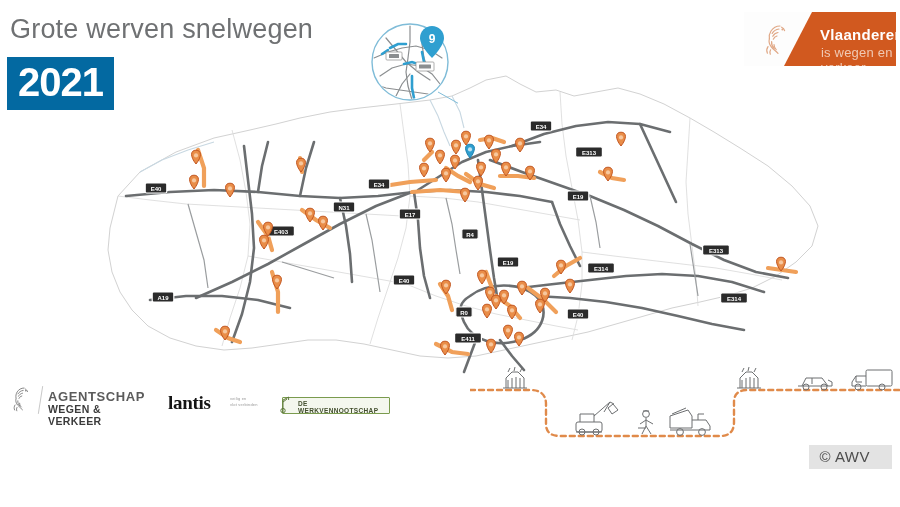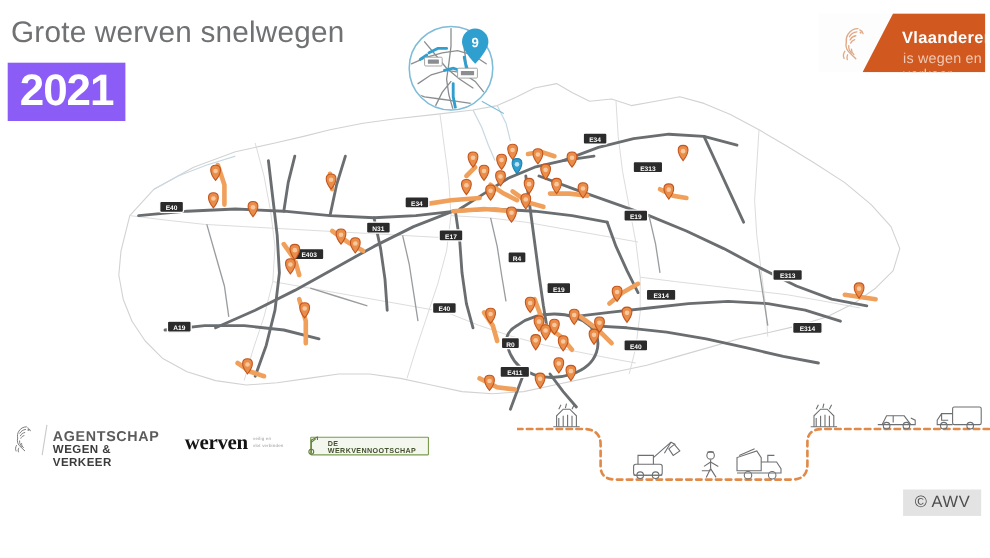--- a/index.html
+++ b/index.html
@@ -12,21 +12,21 @@
   #stage{position:relative;width:900px;height:507px;background:#fff;}
 
   
   .title{
     position:absolute;left:10px;top:14px;
     font-size:27px;color:#6f7173;font-weight:400;letter-spacing:.2px;
     white-space:nowrap;
   }
   .year-badge{
     position:absolute;left:7px;top:57px;
-    background:#8b5cf6;color:#fff;
+    background:#0369a1;color:#fff;
     font-size:40px;font-weight:700;line-height:1;
     padding:5px 11px 8px 11px;letter-spacing:-1px;
   }
 
   
   .vl-logo{
     position:absolute;right:4px;top:12px;width:152px;height:54px;
     overflow:hidden;
   }
   .vl-white{position:absolute;left:0;top:0;width:72px;height:54px;background:#fdfdfd;}
@@ -67,21 +67,21 @@
   .wvs-text{position:absolute;left:22px;top:3.2px;font-size:6.5px;font-weight:700;color:#44502f;letter-spacing:.35px;}
   .wvs-icon{position:absolute;left:1px;top:-3px;width:18px;height:20px;}
 
   
   .works{position:absolute;left:470px;top:358px;width:430px;height:90px;}
 
   
   .copyright{
     position:absolute;right:8px;bottom:38px;
     background:#e3e3e3;color:#4d4d4d;
-    font-size:15px;padding:3px 10px 4px 10px;letter-spacing:.5px;
+    font-size:15px;padding:3px 22px 4px 10px;letter-spacing:.5px;
   }
 </style>
 </head>
 <body>
 
 <div id="stage">
 
   <div class="title">Grote werven snelwegen</div>
   <div class="year-badge">2021</div>
 
@@ -569,21 +569,21 @@
         <path d="M9 22.4c-.6 1-.7 2.3-.2 3.4"></path>
       </g>
       <circle cx="17.8" cy="5.8" r="0.8" fill="#7a7a7a"></circle>
     </svg>
     <div class="awv-div"></div>
     <div class="awv-t1">AGENTSCHAP</div>
     <div class="awv-t2">WEGEN &amp; VERKEER</div>
   </div>
 
   <div class="lantis-logo">
-    <div class="lantis-word">werven</div>
+    <div class="lantis-word">lantis</div>
     <div class="lantis-side">
       <div>veilig en</div>
       <div>vlot verbinden</div>
     </div>
   </div>
 
   <div class="wvs-logo">
     <div class="wvs-box"></div>
     <svg class="wvs-icon" viewBox="0 0 18 20">
       <g fill="none" stroke="#5f7a3c" stroke-width="1">

